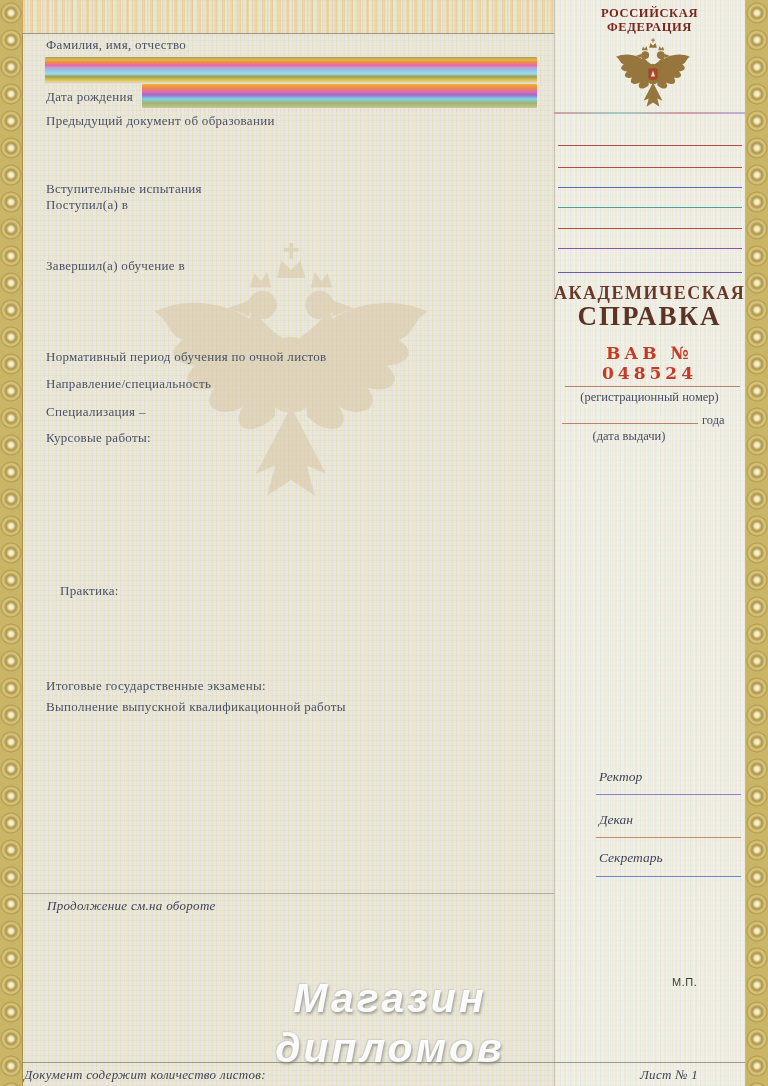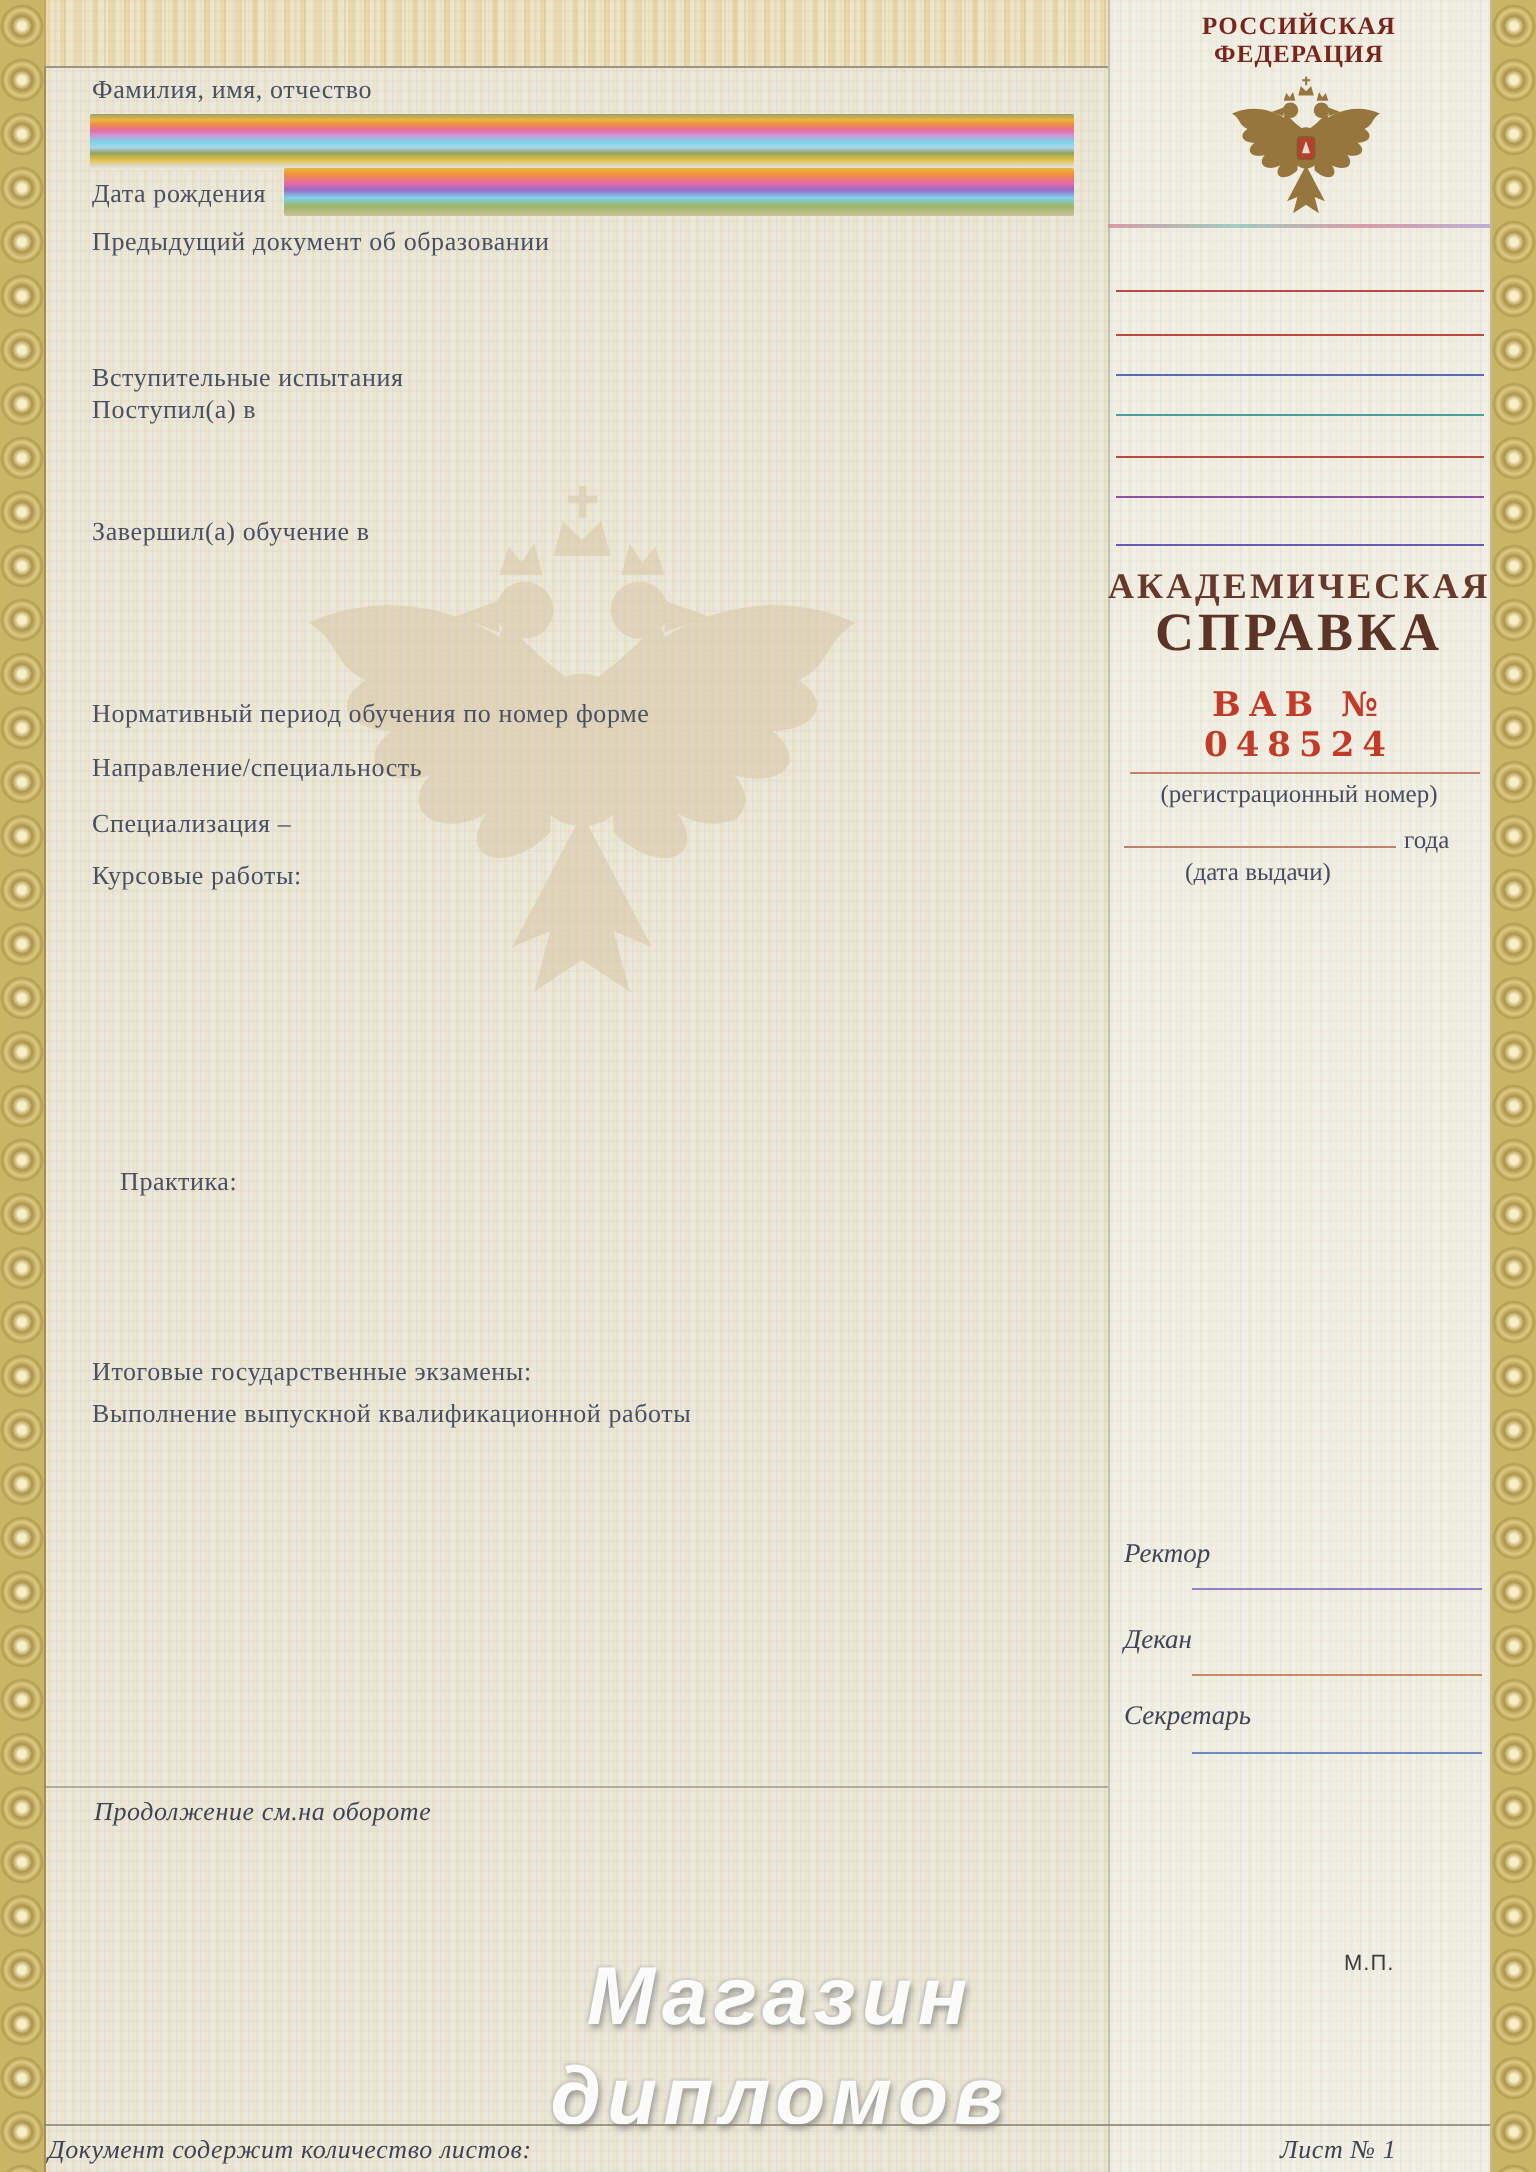--- a/index.html
+++ b/index.html
@@ -68,21 +68,21 @@
     font-size:12.5px;font-weight:bold;letter-spacing:.6px;
   }
   .rc-center{left:554px;width:191px;text-align:center;}
   .title1{color:#6a382a;font-size:18px;letter-spacing:1.5px;font-weight:600;}
   .title2{color:#5d3326;font-size:27px;letter-spacing:2px;font-weight:700;}
   .serial{
     color:#c43a27;font-size:17px;font-weight:bold;letter-spacing:4px;
     font-family:"DejaVu Serif", serif;
   }
   .caption{color:#474c60;font-size:12.5px;}
-  .sig{color:#3f4456;font-size:13.5px;font-style:italic;}
+  .sig{color:#3f4456;font-size:13.5px;font-style:italic;margin-left:37px;}
   .seal{font-family:"Liberation Sans", sans-serif;font-size:11px;color:#3c3c3c;letter-spacing:.5px;}
   .footline{left:22px;top:1062px;width:723px;height:1px;background:rgba(130,125,108,0.75);}
   .leftline{left:22px;top:893px;width:532px;height:1px;background:rgba(140,135,118,0.6);}
   .wm-eagle{left:132px;top:208px;width:318px;height:334px;opacity:.5;}
   .sm-eagle{left:610px;top:36px;width:86px;height:76px;}
   .watermark{
     left:120px;width:540px;text-align:center;color:rgba(255,255,255,0.95);
     font-family:"Liberation Sans", sans-serif;font-weight:700;font-style:italic;
     font-size:41px;letter-spacing:3px;
     text-shadow:1px 2px 3px rgba(110,110,110,0.65), -1px -1px 1px rgba(180,180,180,0.4);
@@ -140,21 +140,21 @@
   </svg>
 
   <div class="abs lbl" style="left:46px;top:37px;">Фамилия, имя, отчество</div>
   <div class="stripe stripe1"></div>
   <div class="abs lbl" style="left:46px;top:89px;">Дата рождения</div>
   <div class="stripe stripe2"></div>
   <div class="abs lbl" style="left:46px;top:113px;">Предыдущий документ об образовании</div>
   <div class="abs lbl" style="left:46px;top:181px;">Вступительные испытания</div>
   <div class="abs lbl" style="left:46px;top:197px;">Поступил(а) в</div>
   <div class="abs lbl" style="left:46px;top:258px;">Завершил(а) обучение в</div>
-  <div class="abs lbl" style="left:46px;top:349px;">Нормативный период обучения по номер форме</div>
+  <div class="abs lbl" style="left:46px;top:349px;">Нормативный период обучения по очной листов</div>
   <div class="abs lbl" style="left:46px;top:376px;">Направление/специальность</div>
   <div class="abs lbl" style="left:46px;top:404px;">Специализация –</div>
   <div class="abs lbl" style="left:46px;top:430px;">Курсовые работы:</div>
   <div class="abs lbl" style="left:60px;top:583px;">Практика:</div>
   <div class="abs lbl" style="left:46px;top:678px;">Итоговые государственные экзамены:</div>
   <div class="abs lbl" style="left:46px;top:699px;">Выполнение выпускной квалификационной работы</div>
 
   <div class="abs leftline"></div>
   <div class="abs lbl it" style="left:47px;top:898px;">Продолжение см.на обороте</div>
 

